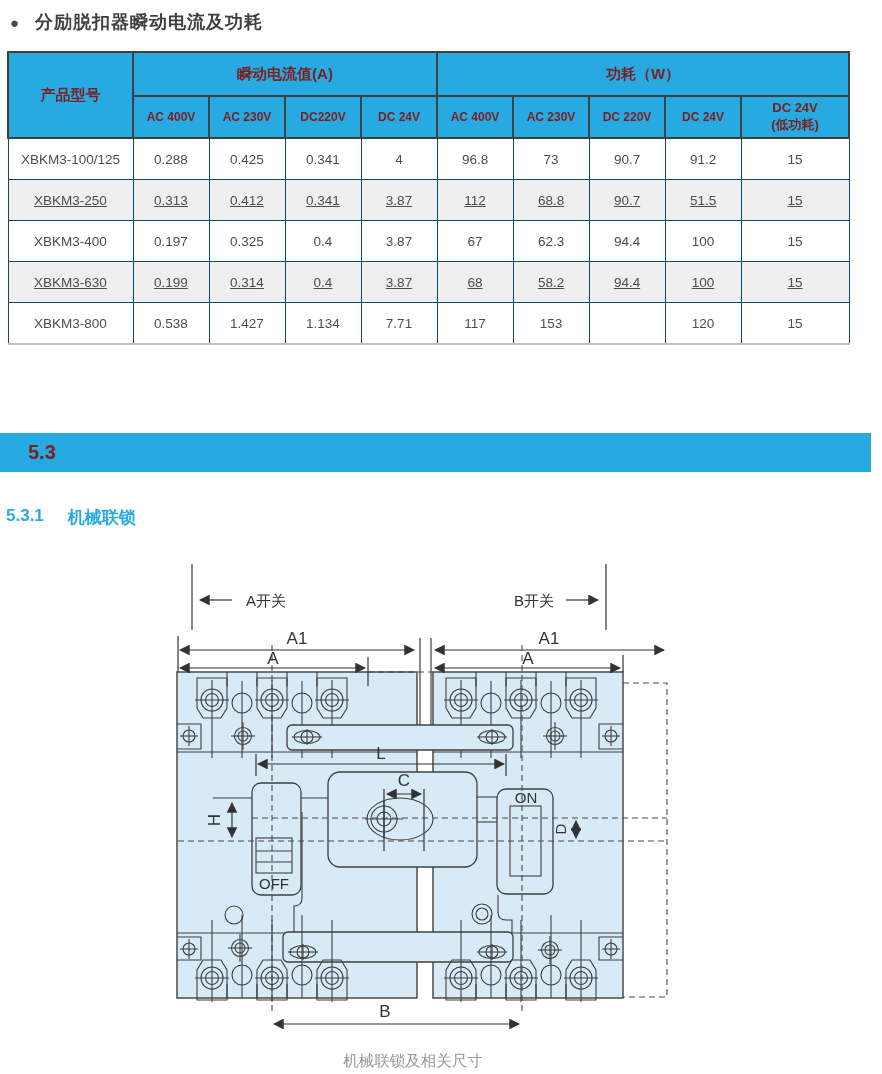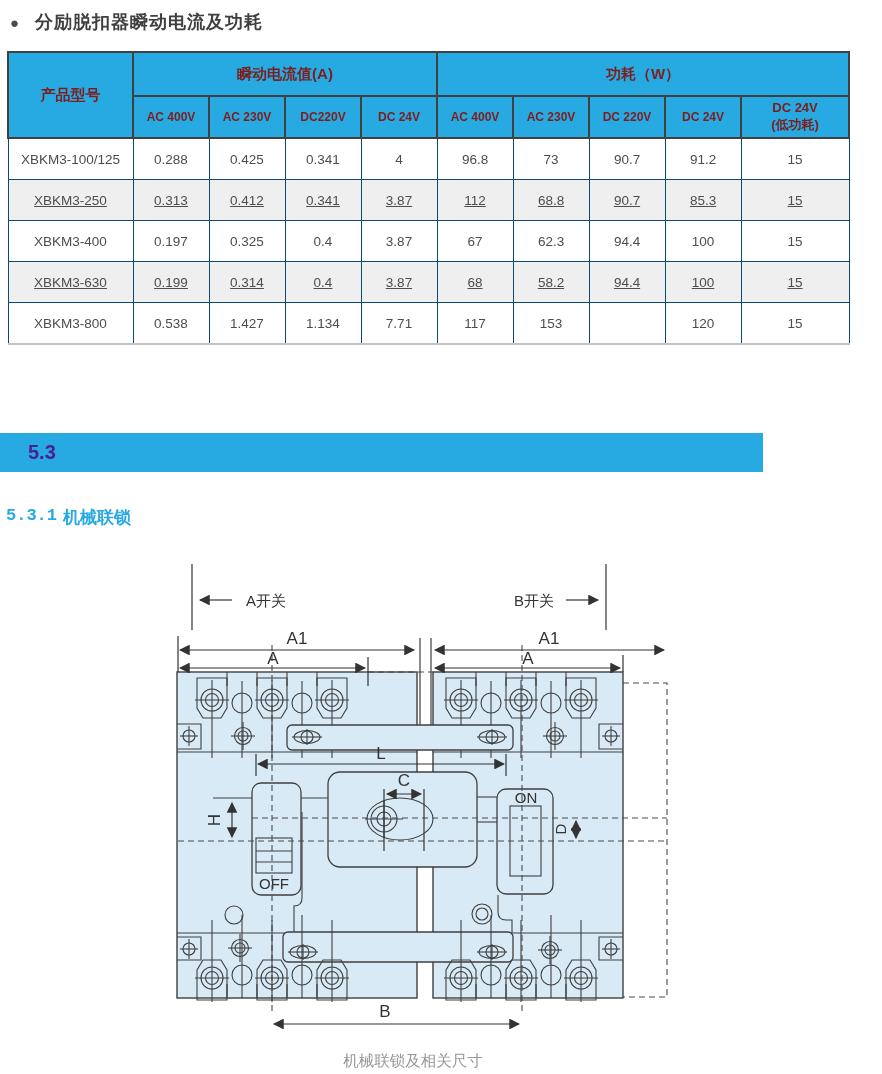--- a/index.html
+++ b/index.html
@@ -13,24 +13,24 @@
   table.spec{position:absolute;left:7px;top:51px;width:841px;border-collapse:collapse;table-layout:fixed;}
   table.spec th{background:#27aae1;color:#7f1d1d;font-weight:bold;border:2px solid #404040;padding:0;}
   table.spec .grp{font-size:15px;height:42px;}
   table.spec .sub{font-size:12px;height:40px;}
   table.spec .sub2{font-size:13px;line-height:1.3;}
   table.spec td{border:1px solid #0c4a6e;text-align:center;font-size:13.5px;color:#4d4d4d;height:40px;padding:0;}
   table.spec tr.alt td{background:#efefef;text-decoration:underline;}
   table.spec{border-bottom:2px solid #c2c2c2;}
   th.model{font-size:14px;}
   
-  .section-bar{position:absolute;left:0;top:433px;width:763px;height:39px;background:#27aae1;
-               display:flex;align-items:center;color:#4c1d95;font-weight:bold;font-size:20px;}
+  .section-bar{position:absolute;left:0;top:433px;width:871px;height:39px;background:#27aae1;
+               display:flex;align-items:center;color:#7f1d1d;font-weight:bold;font-size:20px;}
   .section-bar .num{margin-left:28px;margin-right:18px;}
-  .subsection{position:absolute;left:6px;top:506px;color:#27aae1;font-weight:bold;font-size:17px;display:flex;gap:6px;font-family:Liberation Mono, monospace;}
+  .subsection{position:absolute;left:6px;top:506px;color:#27aae1;font-weight:bold;font-size:17px;display:flex;gap:24px;}
   
   svg.diagram{position:absolute;left:0;top:560px;}
   .body-fill{fill:#d8eaf5;stroke:#3f3f3f;stroke-width:1.4;}
   .part{fill:#d8eaf5;stroke:#3f3f3f;stroke-width:1.3;}
   .ln{stroke:#3f3f3f;stroke-width:1.2;fill:none;}
   .thin{stroke:#3f3f3f;stroke-width:1.1;fill:none;}
   .dash{stroke:#4a4a4a;stroke-width:1.1;fill:none;stroke-dasharray:6 4;}
   .dim{stroke:#333;stroke-width:1.2;fill:none;}
   .dimtxt{font-size:17px;fill:#333;}
   .smtxt{font-size:15px;fill:#333;}
@@ -95,21 +95,21 @@
       </tr>
       <tr class="alt">
         <td>XBKM3-250</td>
         <td>0.313</td>
         <td>0.412</td>
         <td>0.341</td>
         <td>3.87</td>
         <td>112</td>
         <td>68.8</td>
         <td>90.7</td>
-        <td>85.3</td>
+        <td>51.5</td>
         <td>15</td>
       </tr>
       <tr>
         <td>XBKM3-400</td>
         <td>0.197</td>
         <td>0.325</td>
         <td>0.4</td>
         <td>3.87</td>
         <td>67</td>
         <td>62.3</td>

